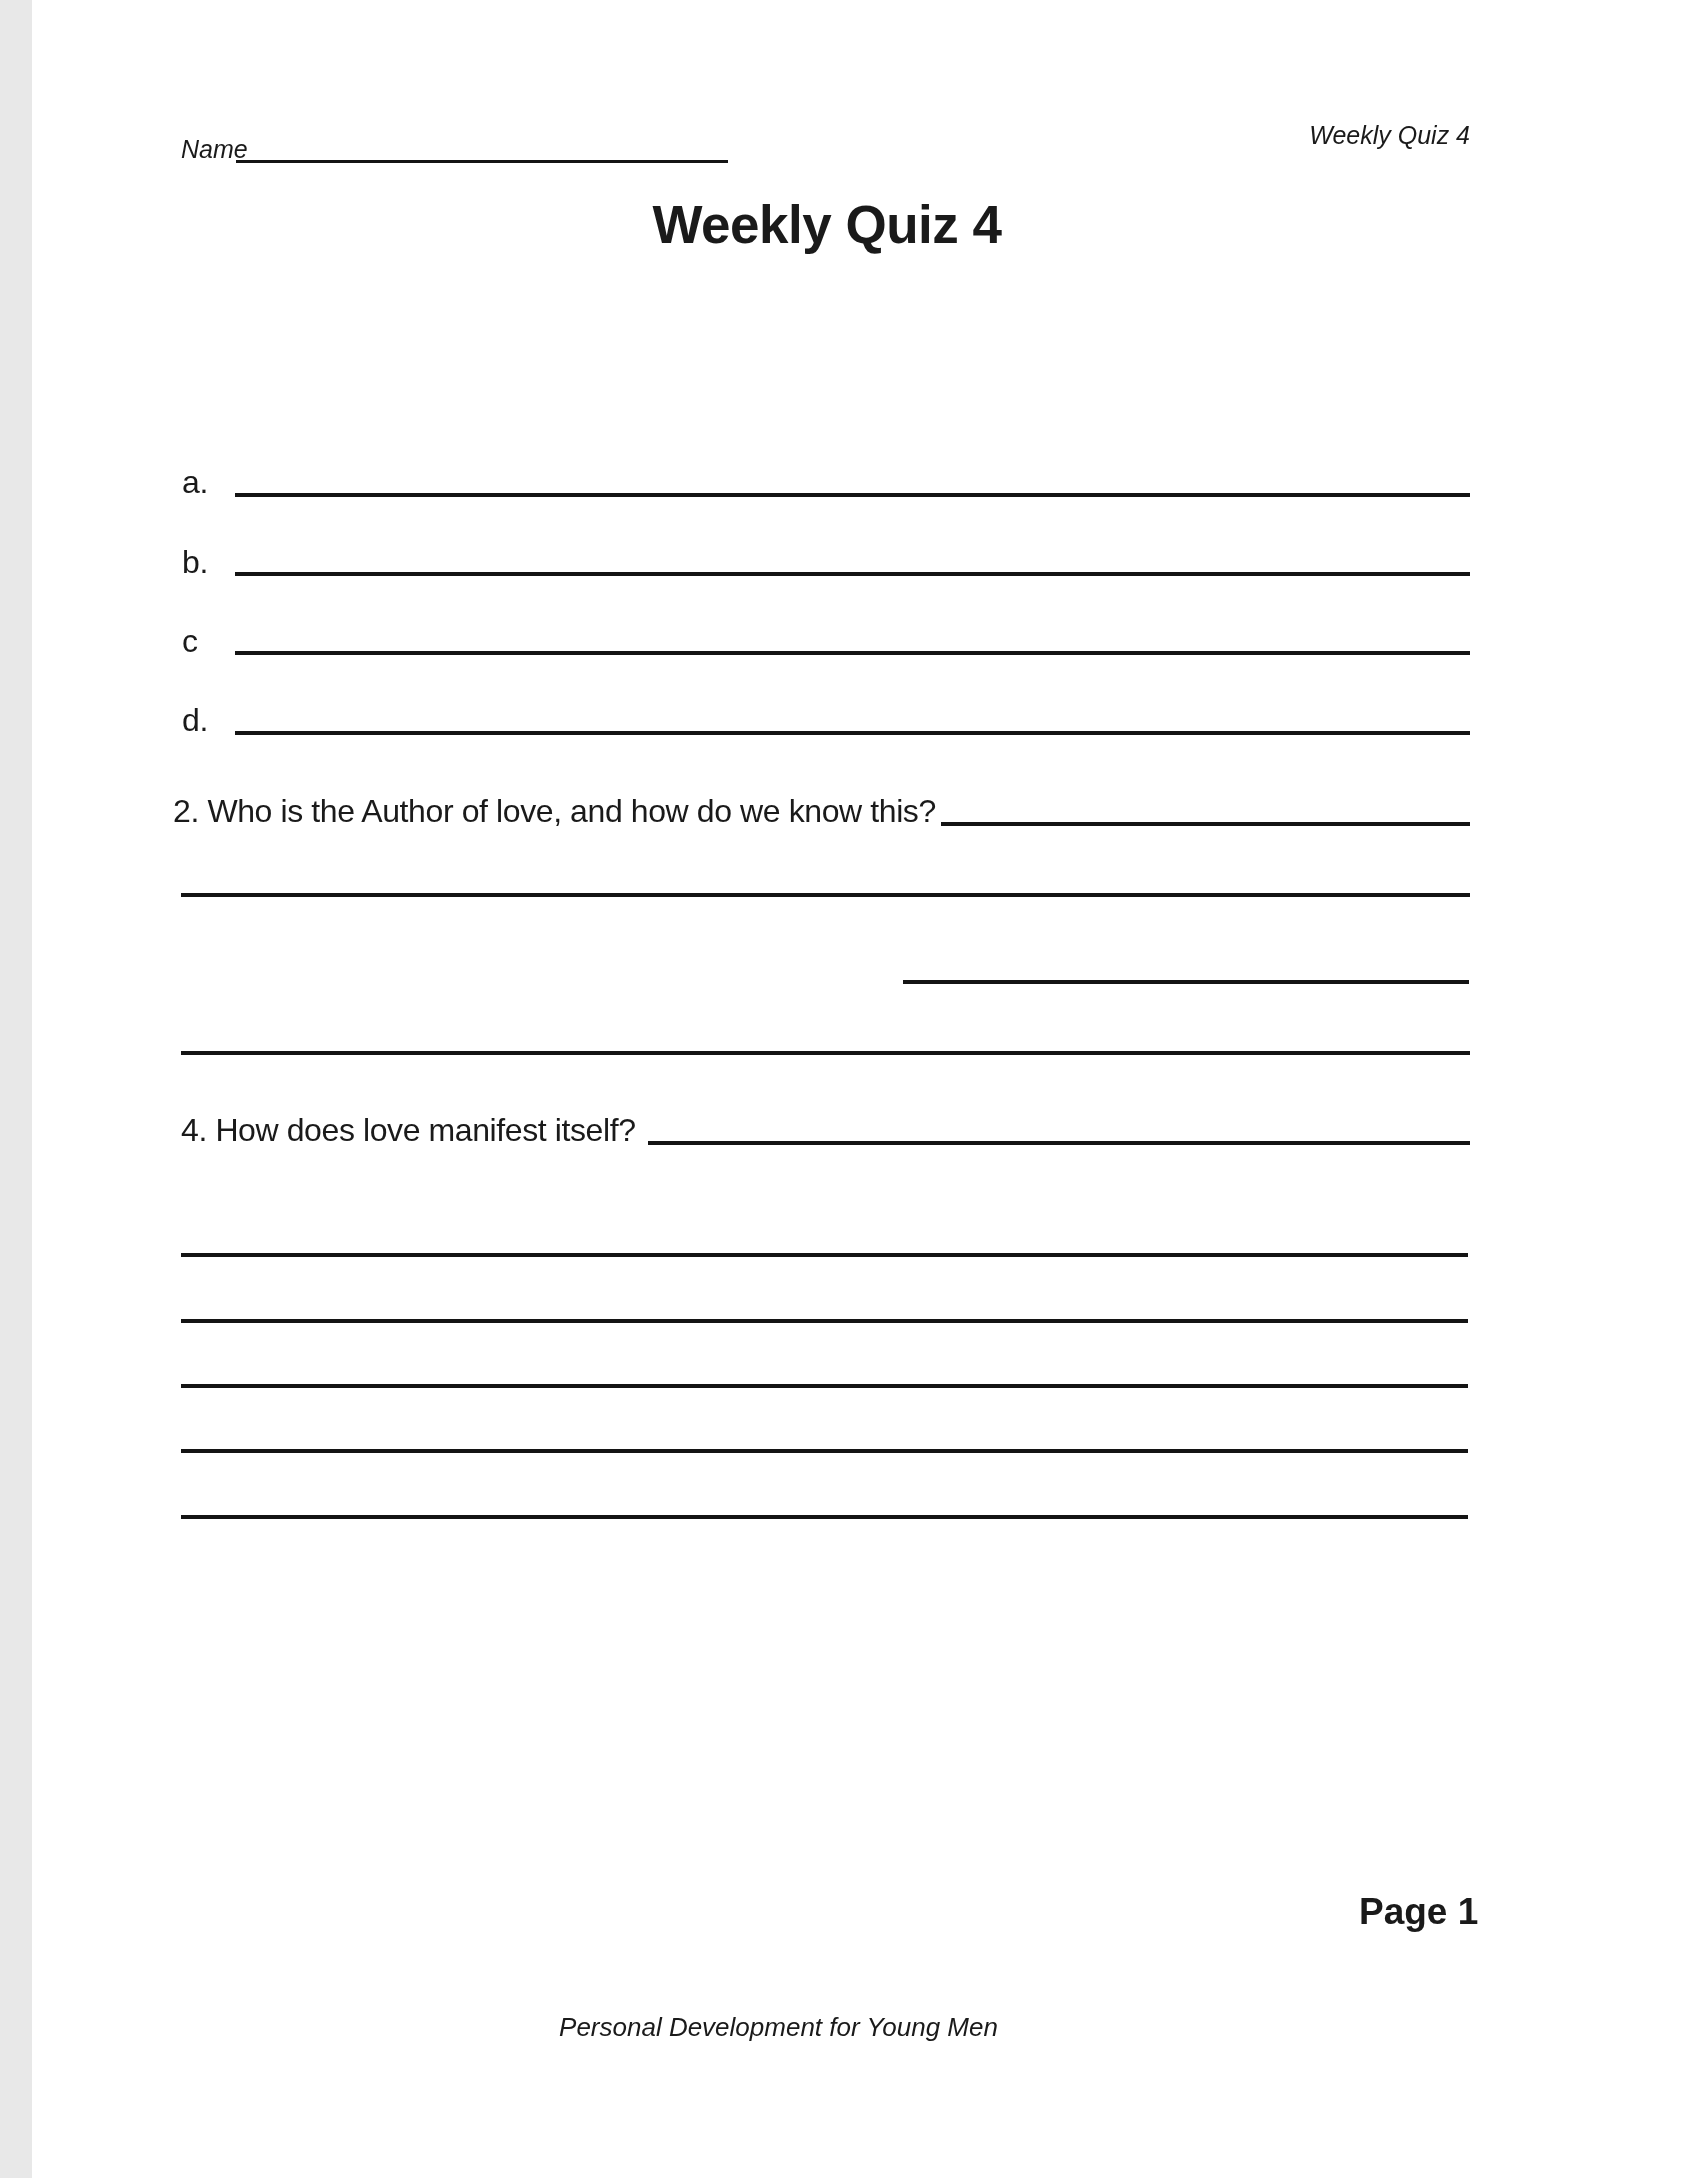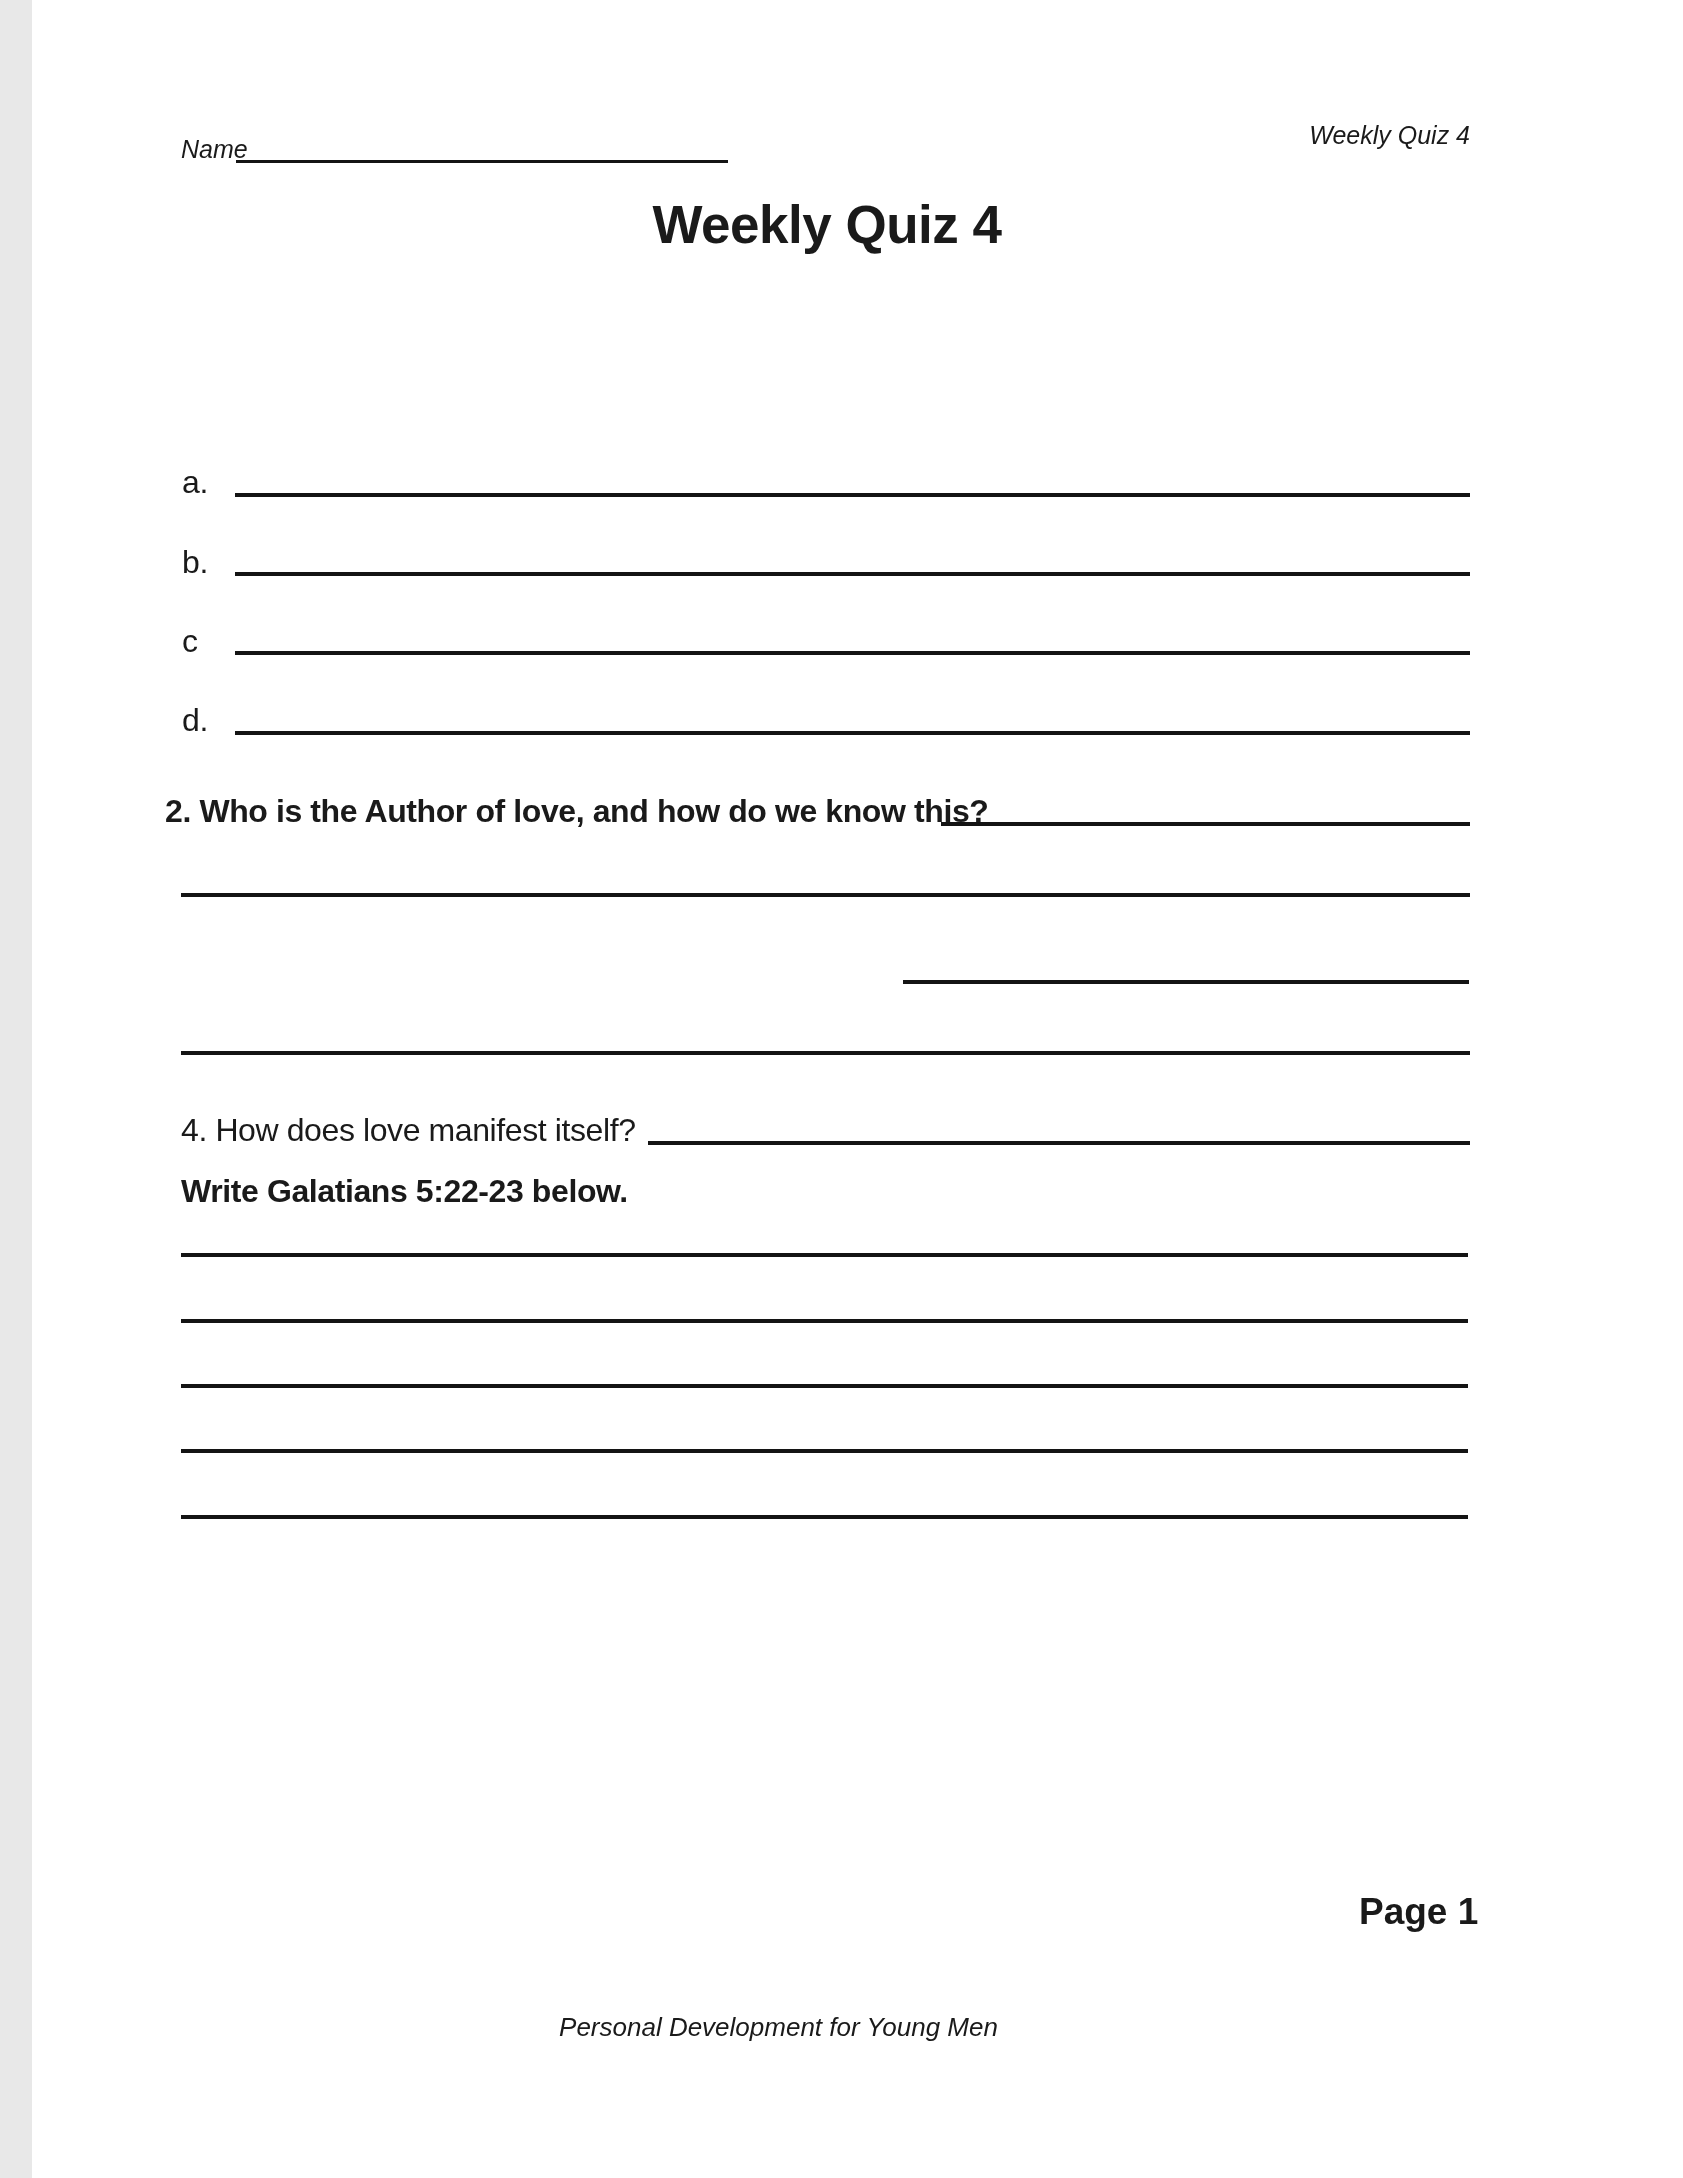--- a/index.html
+++ b/index.html
@@ -86,31 +86,30 @@
 
   <span class="abs body-text" style="left:150px; top:544px;">b.</span>
   <div class="rule" style="left:203px; top:572px; width:1235px;"></div>
 
   <span class="abs body-text" style="left:150px; top:623px;">c</span>
   <div class="rule" style="left:203px; top:651px; width:1235px;"></div>
 
   <span class="abs body-text" style="left:150px; top:702px;">d.</span>
   <div class="rule" style="left:203px; top:731px; width:1235px;"></div>
 
-  <div class="abs body-text" style="left:133px; top:793px;font-weight:bold;">2. Who is the Author of love, and how do we know this?</div>
+  <div class="abs body-text" style="left:141px; top:793px;">2. Who is the Author of love, and how do we know this?</div>
   <div class="rule" style="left:909px; top:822px; width:529px;"></div>
   <div class="rule" style="left:149px; top:893px; width:1289px;"></div>
 
   <div class="rule" style="left:871px; top:980px; width:566px;"></div>
   <div class="rule" style="left:149px; top:1051px; width:1289px;"></div>
 
   <div class="abs body-text" style="left:149px; top:1112px;">4. How does love manifest itself?</div>
   <div class="rule" style="left:616px; top:1141px; width:822px;"></div>
 
-  <div class="abs heading-bold" style="left:149px; top:1173px;">Write Galatians 5:22-23 below.</div>
 
   <div class="rule" style="left:149px; top:1253px; width:1287px;"></div>
   <div class="rule" style="left:149px; top:1319px; width:1287px;"></div>
   <div class="rule" style="left:149px; top:1384px; width:1287px;"></div>
   <div class="rule" style="left:149px; top:1449px; width:1287px;"></div>
   <div class="rule" style="left:149px; top:1515px; width:1287px;"></div>
 
   <div class="abs footer-course">Personal Development for Young Men</div>
   <div class="abs footer-page">Page 1</div>
 

